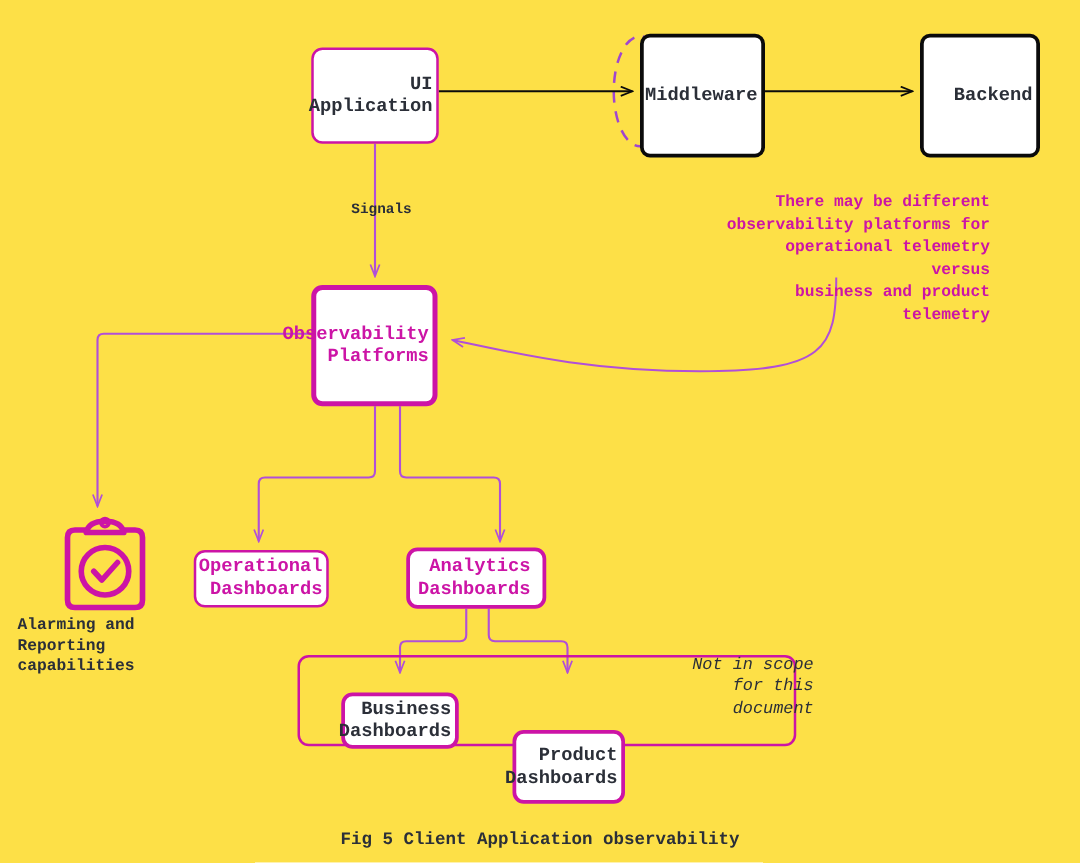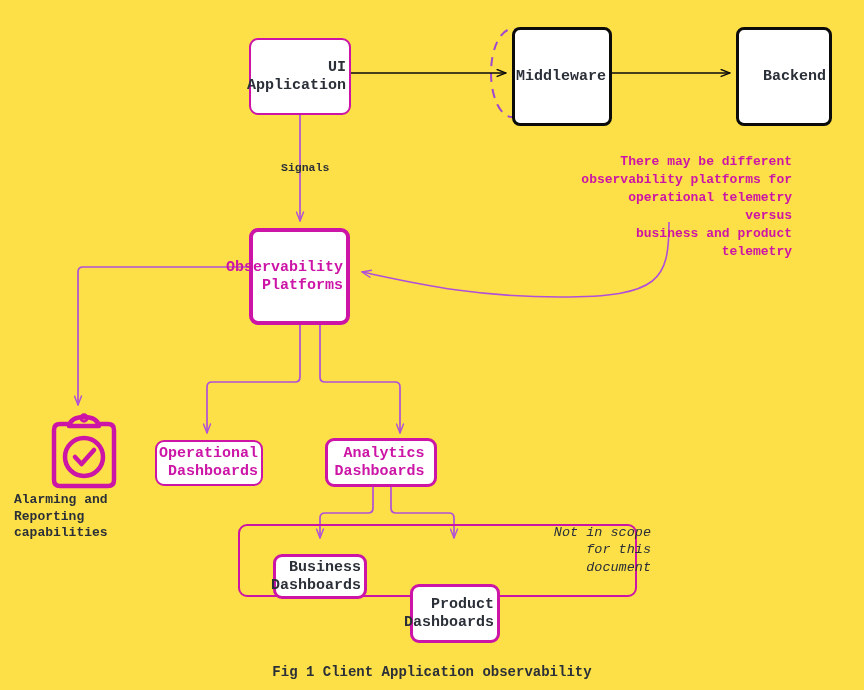--- a/index.html
+++ b/index.html
@@ -208,15 +208,15 @@
 operational telemetry versus
 business and product telemetry</div>
 
   <div class="scope-note" style="left:525px; top:524px; width:126px;">Not in scope
 for this document</div>
 
   <div class="icon-caption" style="left:14px; top:492px;">Alarming and
 Reporting
 capabilities</div>
 
-  <div class="figure-caption" style="top:664px;">Fig 1 Client Application observability</div>
+  <div class="figure-caption" style="top:664px;">Fig 5 Client Application observability</div>
 
 </div>
 
 </body></html>

